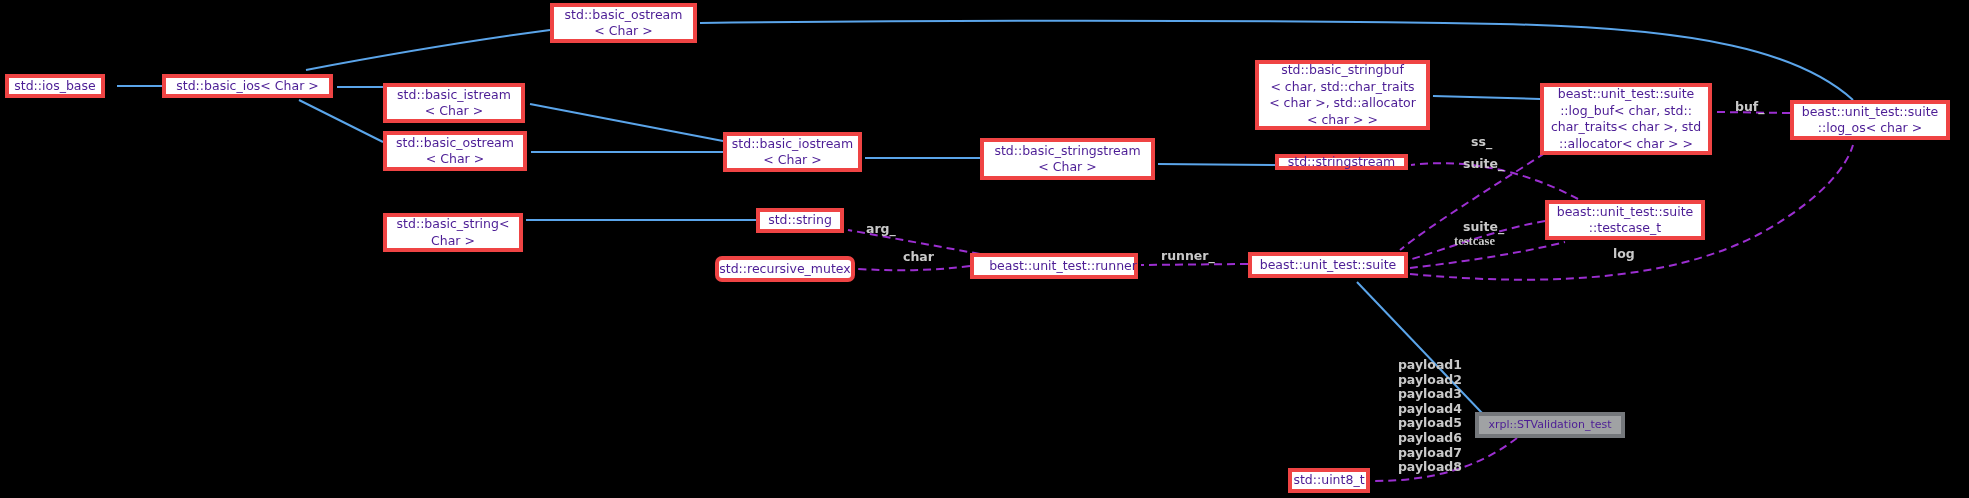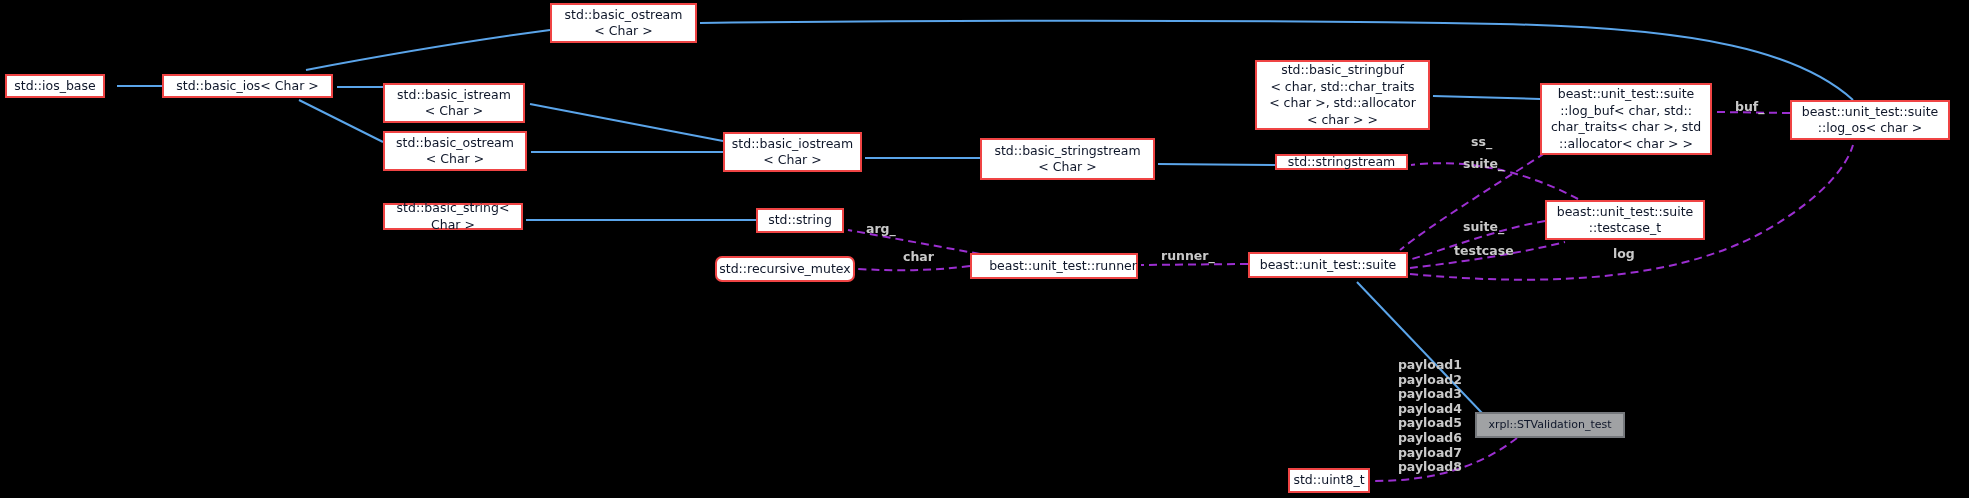--- a/index.html
+++ b/index.html
@@ -2,21 +2,21 @@
 <html><head>
 <meta charset="utf-8">
 <style>
   html,body{margin:0;padding:0;background:#000;}
   #canvas{
     position:relative;width:1969px;height:498px;background:#000;
     font-family:"DejaVu Sans","Liberation Sans",sans-serif;overflow:hidden;
   }
   .node{
     position:absolute;display:flex;align-items:center;justify-content:center;
-    background:#fff;border:2px solid #ef4444;color:#0f172a;
+    background:#fff;border:4px solid #ef4444;color:#4c1d95;
     font-size:12.5px;line-height:16.5px;text-align:center;white-space:pre-line;
     box-sizing:border-box;z-index:3;cursor:pointer;
   }
   .node.focus{background:#a0a2a4;border-color:#75787c;cursor:default;}
   .edge-label{
     position:absolute;color:#c9c9c9;font-size:12.5px;font-weight:600;
     line-height:13px;white-space:pre-line;z-index:4;
   }
   .payloads{width:82px;text-align:right;line-height:14.6px;}
   svg.wires{position:absolute;left:0;top:0;z-index:1;}
@@ -67,21 +67,21 @@
   <div class="node" style="left:5px;top:74px;width:100px;height:24px;">std::ios_base</div>
   <div class="node" style="left:162px;top:74px;width:171px;height:24px;">std::basic_ios&lt; Char &gt;</div>
   <div class="node" style="left:383px;top:83px;width:142px;height:40px;">std::basic_istream
 &lt; Char &gt;</div>
   <div class="node" style="left:550px;top:3px;width:147px;height:40px;">std::basic_ostream
 &lt; Char &gt;</div>
   <div class="node" style="left:383px;top:131px;width:144px;height:40px;">std::basic_ostream
 &lt; Char &gt;</div>
   <div class="node" style="left:723px;top:132px;width:139px;height:40px;">std::basic_iostream
 &lt; Char &gt;</div>
-  <div class="node" style="left:383px;top:203px;width:140px;height:27px;">std::basic_string&lt;
+  <div class="node" style="left:383px;top:213px;width:140px;height:39px;">std::basic_string&lt;
 Char &gt;</div>
   <div class="node" style="left:756px;top:208px;width:88px;height:25px;">std::string</div>
   <div class="node" style="left:715px;top:256px;width:140px;height:26px;border-radius:7px;">std::recursive_mutex</div>
   <div class="node" style="left:970px;top:253px;width:168px;height:26px;padding-left:18px;">beast::unit_test::runner</div>
   <div class="node" style="left:1248px;top:252px;width:160px;height:26px;">beast::unit_test::suite</div>
   <div class="node" style="left:980px;top:138px;width:175px;height:42px;">std::basic_stringstream
 &lt; Char &gt;</div>
   <div class="node" style="left:1275px;top:154px;width:133px;height:16px;">std::stringstream</div>
   <div class="node" style="left:1255px;top:60px;width:175px;height:70px;">std::basic_stringbuf
 &lt; char, std::char_traits
@@ -97,21 +97,21 @@
 ::testcase_t</div>
   <div class="node focus" style="left:1475px;top:412px;width:150px;height:26px;font-size:11px;">xrpl::STValidation_test</div>
   <div class="node" style="left:1288px;top:468px;width:82px;height:25px;">std::uint8_t</div>
 
   <div class="edge-label" style="left:866px;top:222px;">arg_</div>
   <div class="edge-label" style="left:903px;top:250px;">char</div>
   <div class="edge-label" style="left:1161px;top:249px;">runner_</div>
   <div class="edge-label" style="left:1471px;top:135px;">ss_</div>
   <div class="edge-label" style="left:1463px;top:157px;">suite_</div>
   <div class="edge-label" style="left:1463px;top:220px;">suite_</div>
-  <div class="edge-label" style="left:1454px;top:244px;">testcase</div>
+  <div class="edge-label" style="left:1454px;top:235px;font-family:Liberation Serif, serif;">testcase</div>
   <div class="edge-label" style="left:1613px;top:247px;">log</div>
   <div class="edge-label" style="left:1735px;top:100px;">buf_</div>
   <div class="edge-label payloads" style="left:1380px;top:358px;">payload1
 payload2
 payload3
 payload4
 payload5
 payload6
 payload7
 payload8</div>

